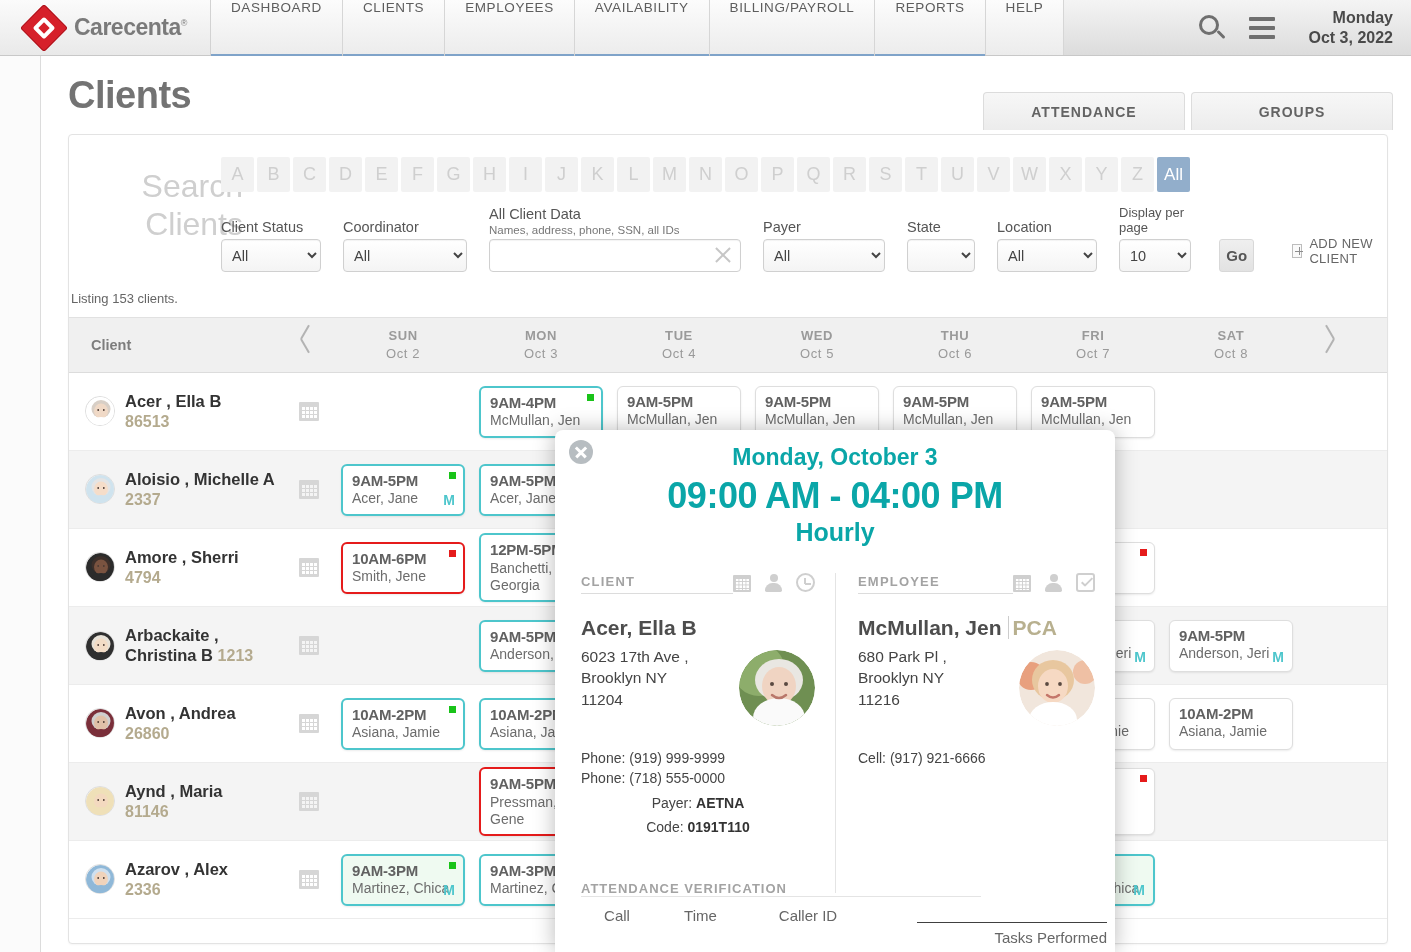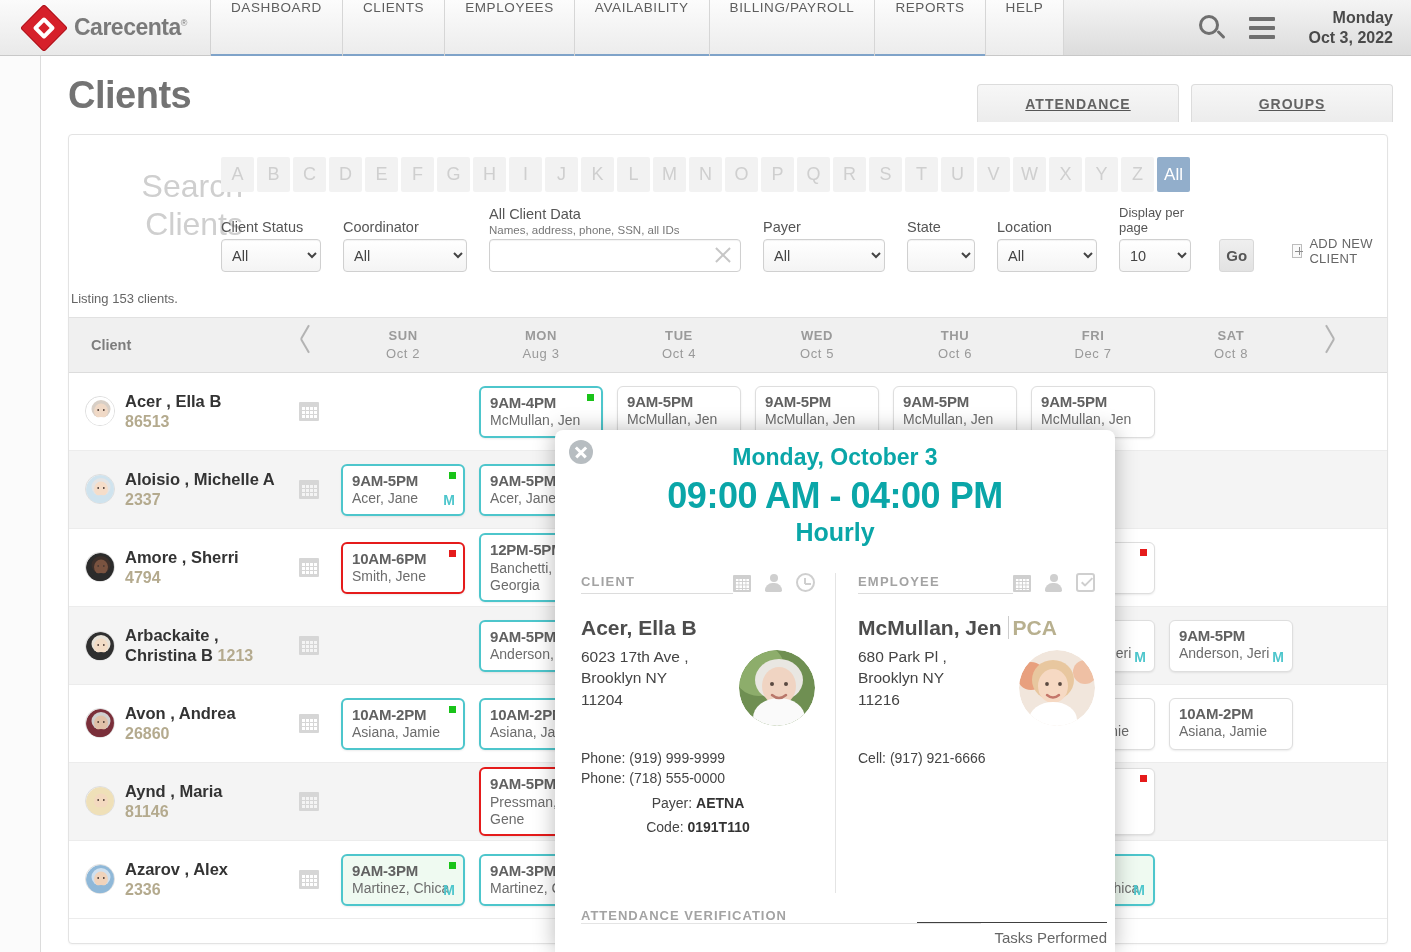--- a/index.html
+++ b/index.html
@@ -87,21 +87,21 @@
   .leftrail{
     position:absolute; left:0; top:56px; width:41px; height:896px;
     background:#fbfbfb; border-right:1px solid #dcdcdc;
   }
   .content{ position:absolute; left:42px; top:56px; width:1369px; height:896px; background:#fff;}
 
   .pagetitle{
     position:absolute; left:26px; top:18px;
     font-size:38px; font-weight:bold; color:#737373; letter-spacing:-0.5px;
   }
-  .tabs{ position:absolute; right:18px; top:28px; display:flex; gap:12px;text-decoration:underline;}
+  .tabs{ position:absolute; right:18px; top:36px; display:flex; gap:6px;}
   .tab{
     width:202px; height:38px; display:flex; align-items:center; justify-content:center;
     background:linear-gradient(to bottom,#f7f7f7,#ececec);
     border:1px solid #dcdcdc; border-radius:4px 4px 0 0; border-bottom:none;
     font-size:14px; font-weight:bold; letter-spacing:1px; color:#636363; cursor:pointer;
   }
 
   .panel{
     position:absolute; left:26px; top:78px; width:1320px; height:810px;
     background:#fff; border:1px solid #e3e3e3; border-radius:4px;
@@ -455,37 +455,37 @@
           <div class="ch-client">Client</div>
           <div class="ch-arrow">
               <div class="chev left"></div>
             </div>
           <div class="ch-day">
               <div class="dw">SUN</div>
               <div class="dd">Oct 2</div>
             </div>
           <div class="ch-day">
               <div class="dw">MON</div>
-              <div class="dd">Aug 3</div>
+              <div class="dd">Oct 3</div>
             </div>
           <div class="ch-day">
               <div class="dw">TUE</div>
               <div class="dd">Oct 4</div>
             </div>
           <div class="ch-day">
               <div class="dw">WED</div>
               <div class="dd">Oct 5</div>
             </div>
           <div class="ch-day">
               <div class="dw">THU</div>
               <div class="dd">Oct 6</div>
             </div>
           <div class="ch-day">
               <div class="dw">FRI</div>
-              <div class="dd">Dec 7</div>
+              <div class="dd">Oct 7</div>
             </div>
           <div class="ch-day">
               <div class="dw">SAT</div>
               <div class="dd">Oct 8</div>
             </div>
           <div class="ch-arrow">
               <div class="chev right"></div>
             </div>
         </div>
         <div id="rows-host">
@@ -948,17 +948,22 @@
           </div>
         </div>
         <div class="pcontact">
           <div><span>Cell:</span> <span>(917) 921-6666</span></div>
         </div>
       </div>
     </div>
 
     <div class="attn">
       <div class="at-title">ATTENDANCE VERIFICATION</div>
+      <div class="at-cols">
+        <span>Call</span>
+        <span>Time</span>
+        <span>Caller ID</span>
+      </div>
     </div>
     <div class="tasks">Tasks Performed</div>
   </div>
 
 </div>
 
 </body></html>

